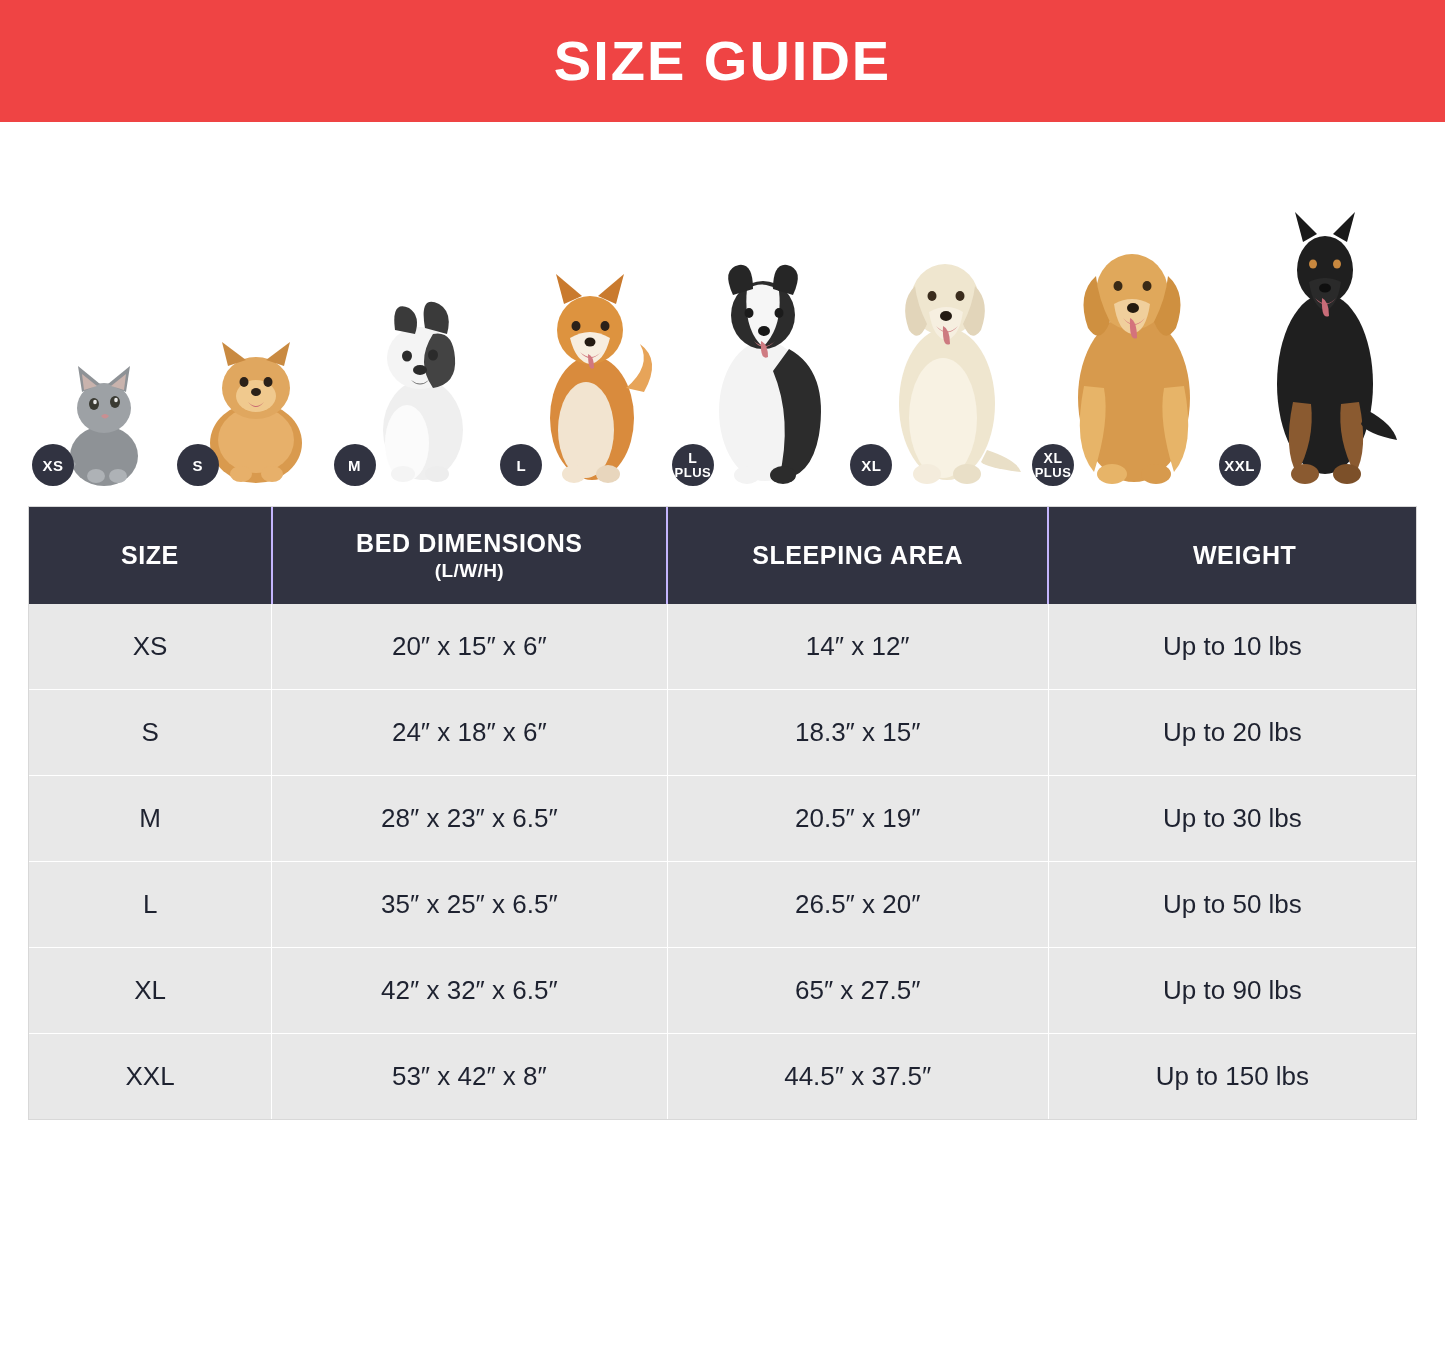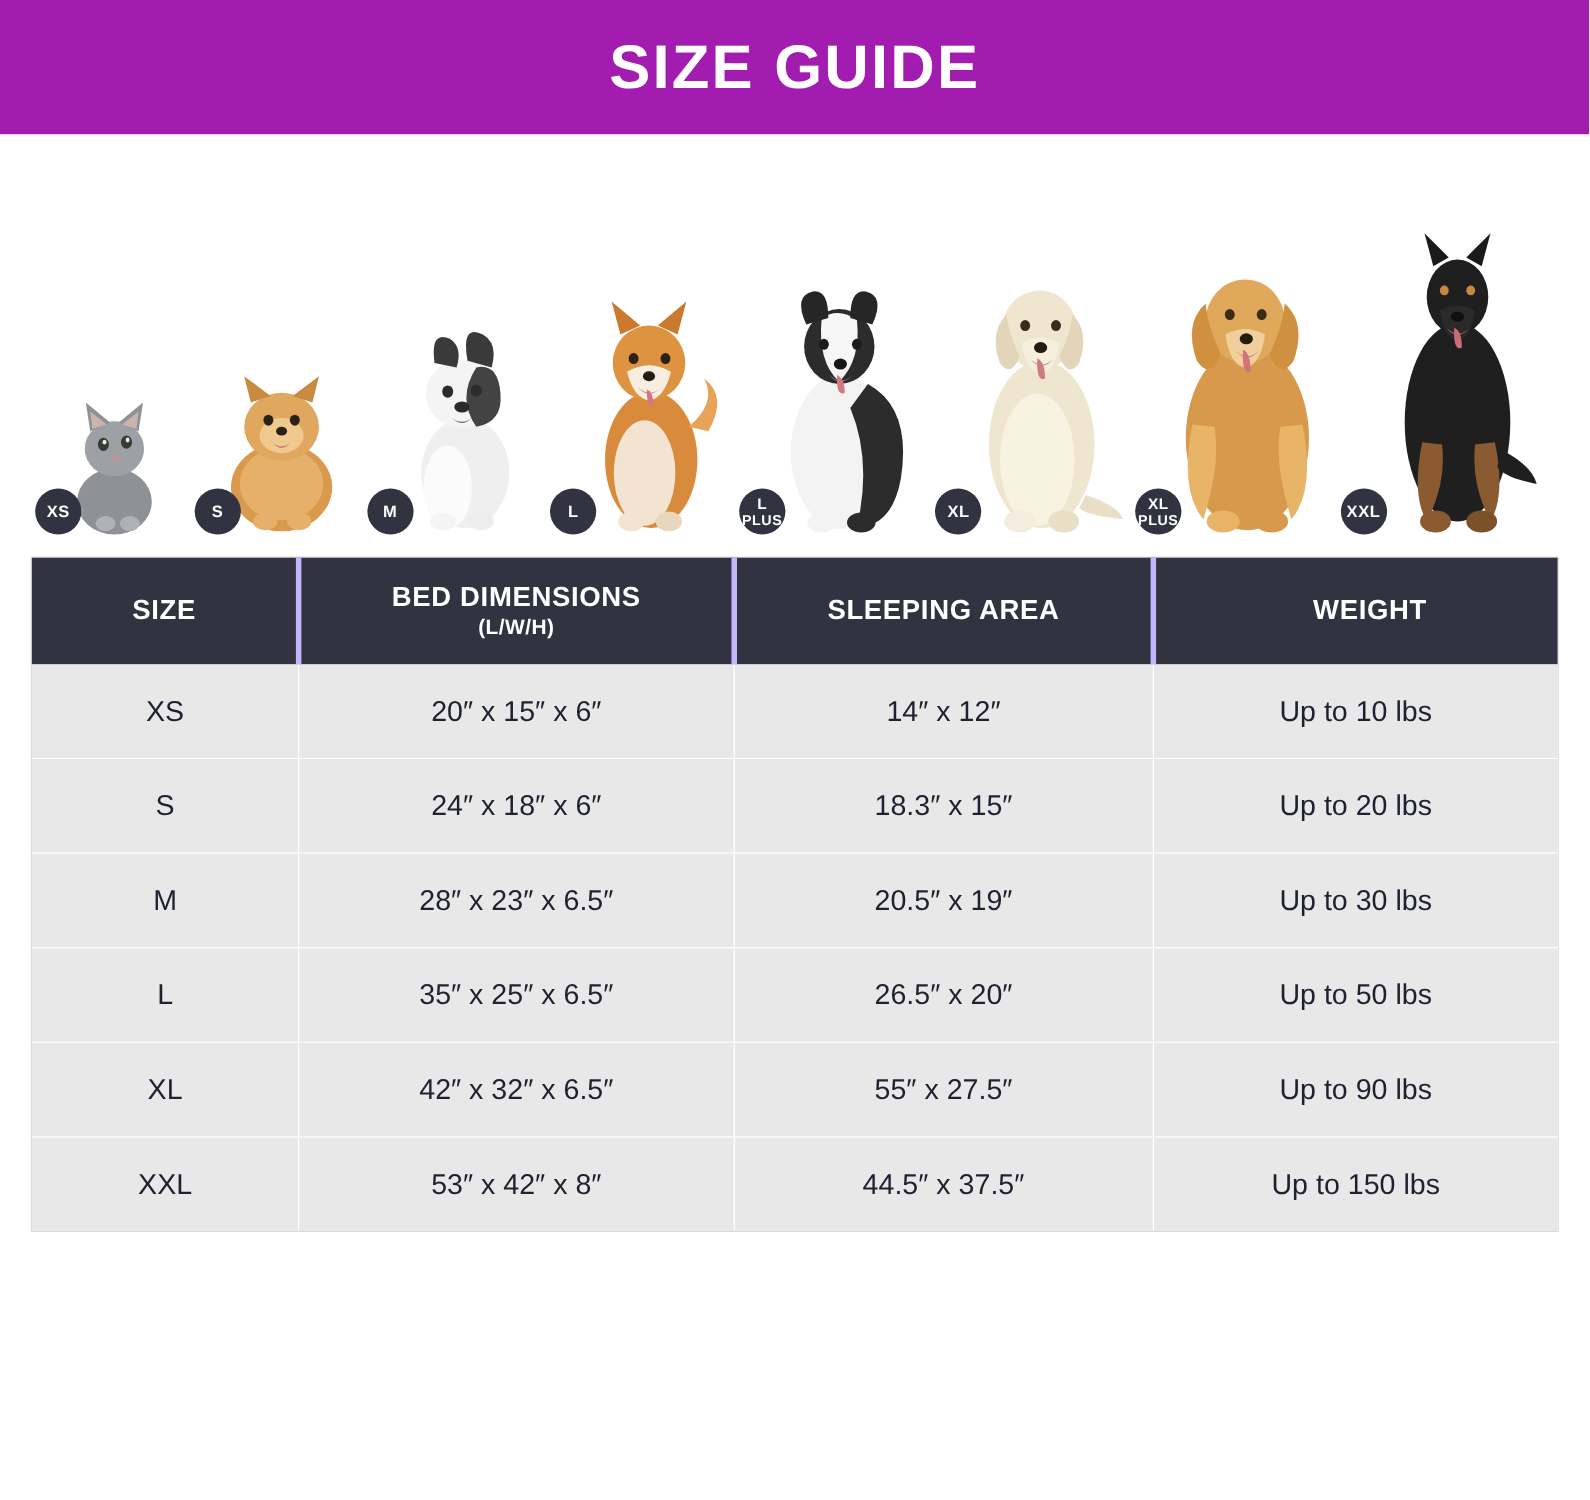--- a/index.html
+++ b/index.html
@@ -13,21 +13,21 @@
     min-height: 1364px;
     background: #ffffff;
     position: relative;
     overflow: hidden;
   }
 
   
   .header-bar {
     width: 100%;
     height: 122px;
-    background: #a21caf;
+    background: #ef4444;
     display: flex;
     align-items: center;
     justify-content: center;
   }
   .header-title {
     color: #ffffff;
     font-size: 56px;
     font-weight: bold;
     letter-spacing: 2px;
     line-height: 1;
@@ -108,21 +108,21 @@
   }
   thead th {
     background: #313341;
     color: #ffffff;
     font-size: 25px;
     font-weight: bold;
     letter-spacing: 0.6px;
     padding: 22px 8px 22px 8px;
     text-align: center;
     vertical-align: middle;
-    border-right: 5px solid #c4b5fd;
+    border-right: 2px solid #c4b5fd;
   }
   thead th:last-child { border-right: none; padding-left: 32px; }
   thead th .sub {
     display: block;
     font-size: 19px;
     font-weight: bold;
     letter-spacing: 0.4px;
     margin-top: 2px;
   }
   tbody td {
@@ -378,21 +378,21 @@
         </tr>
         <tr>
           <td>L</td>
           <td>35″ x 25″ x 6.5″</td>
           <td>26.5″ x 20″</td>
           <td>Up to 50 lbs</td>
         </tr>
         <tr>
           <td>XL</td>
           <td>42″ x 32″ x 6.5″</td>
-          <td>55″ x 27.5″</td>
+          <td>65″ x 27.5″</td>
           <td>Up to 90 lbs</td>
         </tr>
         <tr>
           <td>XXL</td>
           <td>53″ x 42″ x 8″</td>
           <td>44.5″ x 37.5″</td>
           <td>Up to 150 lbs</td>
         </tr>
       </tbody>
     </table>

